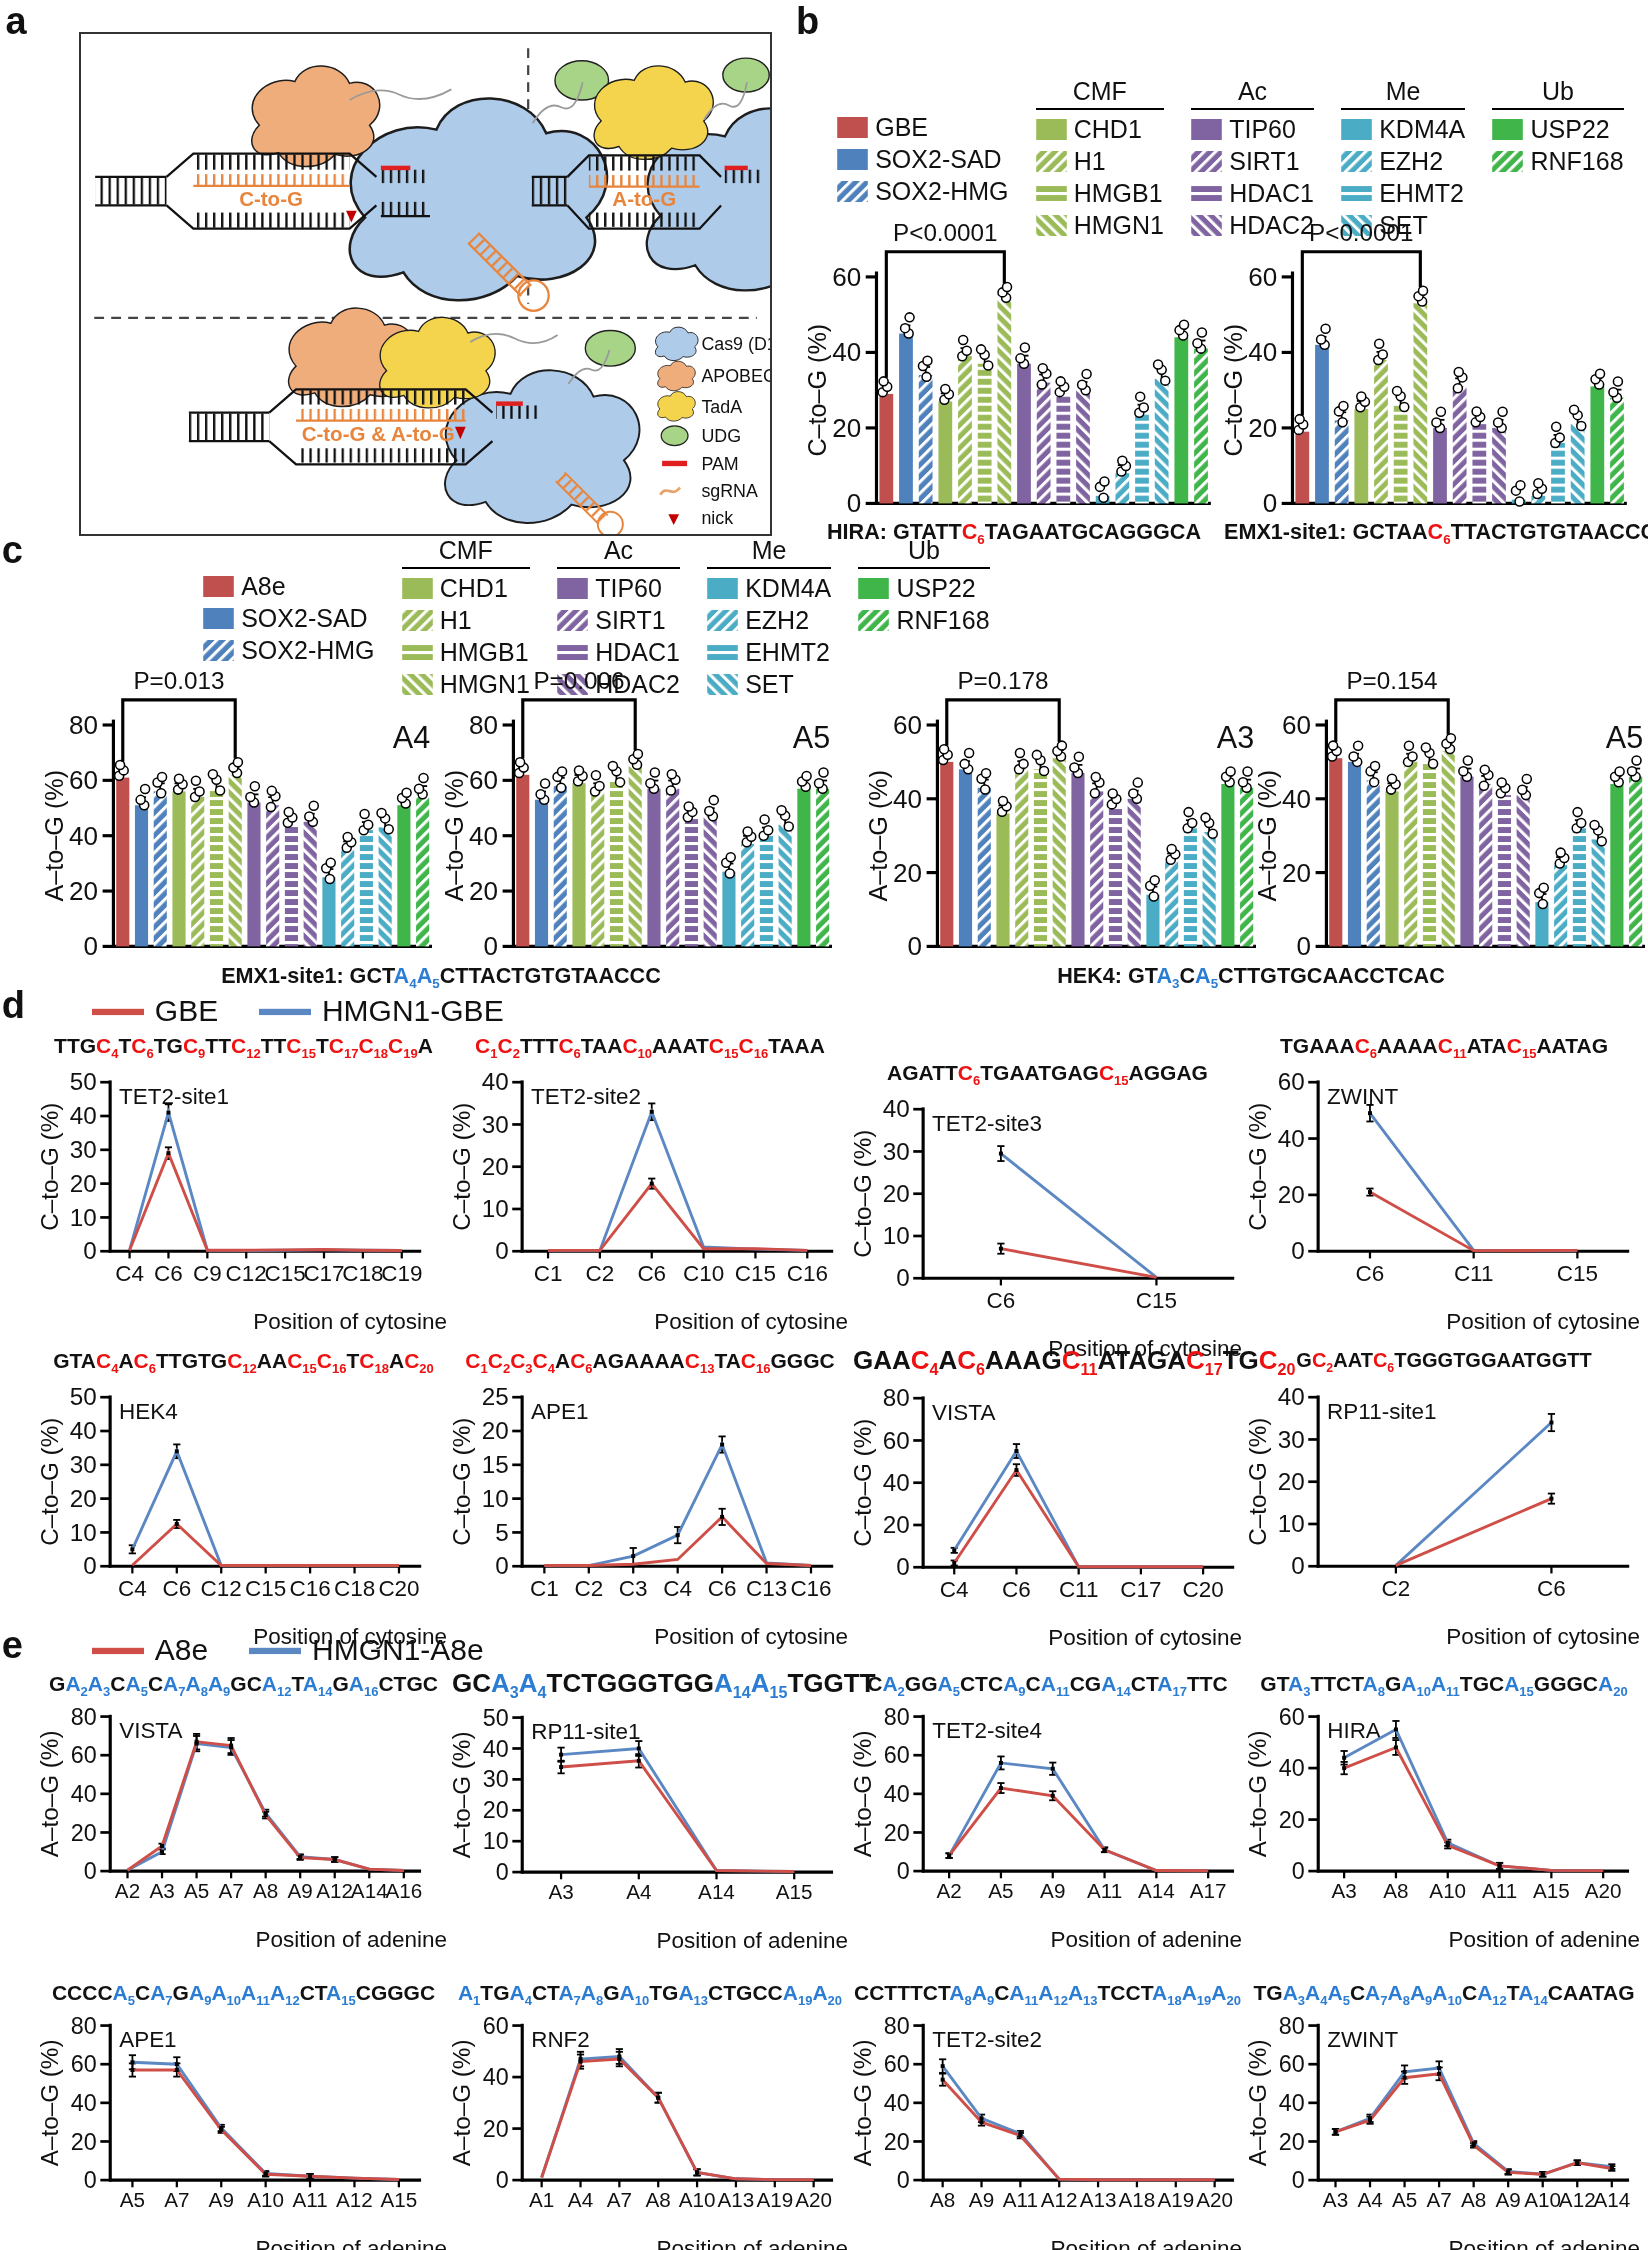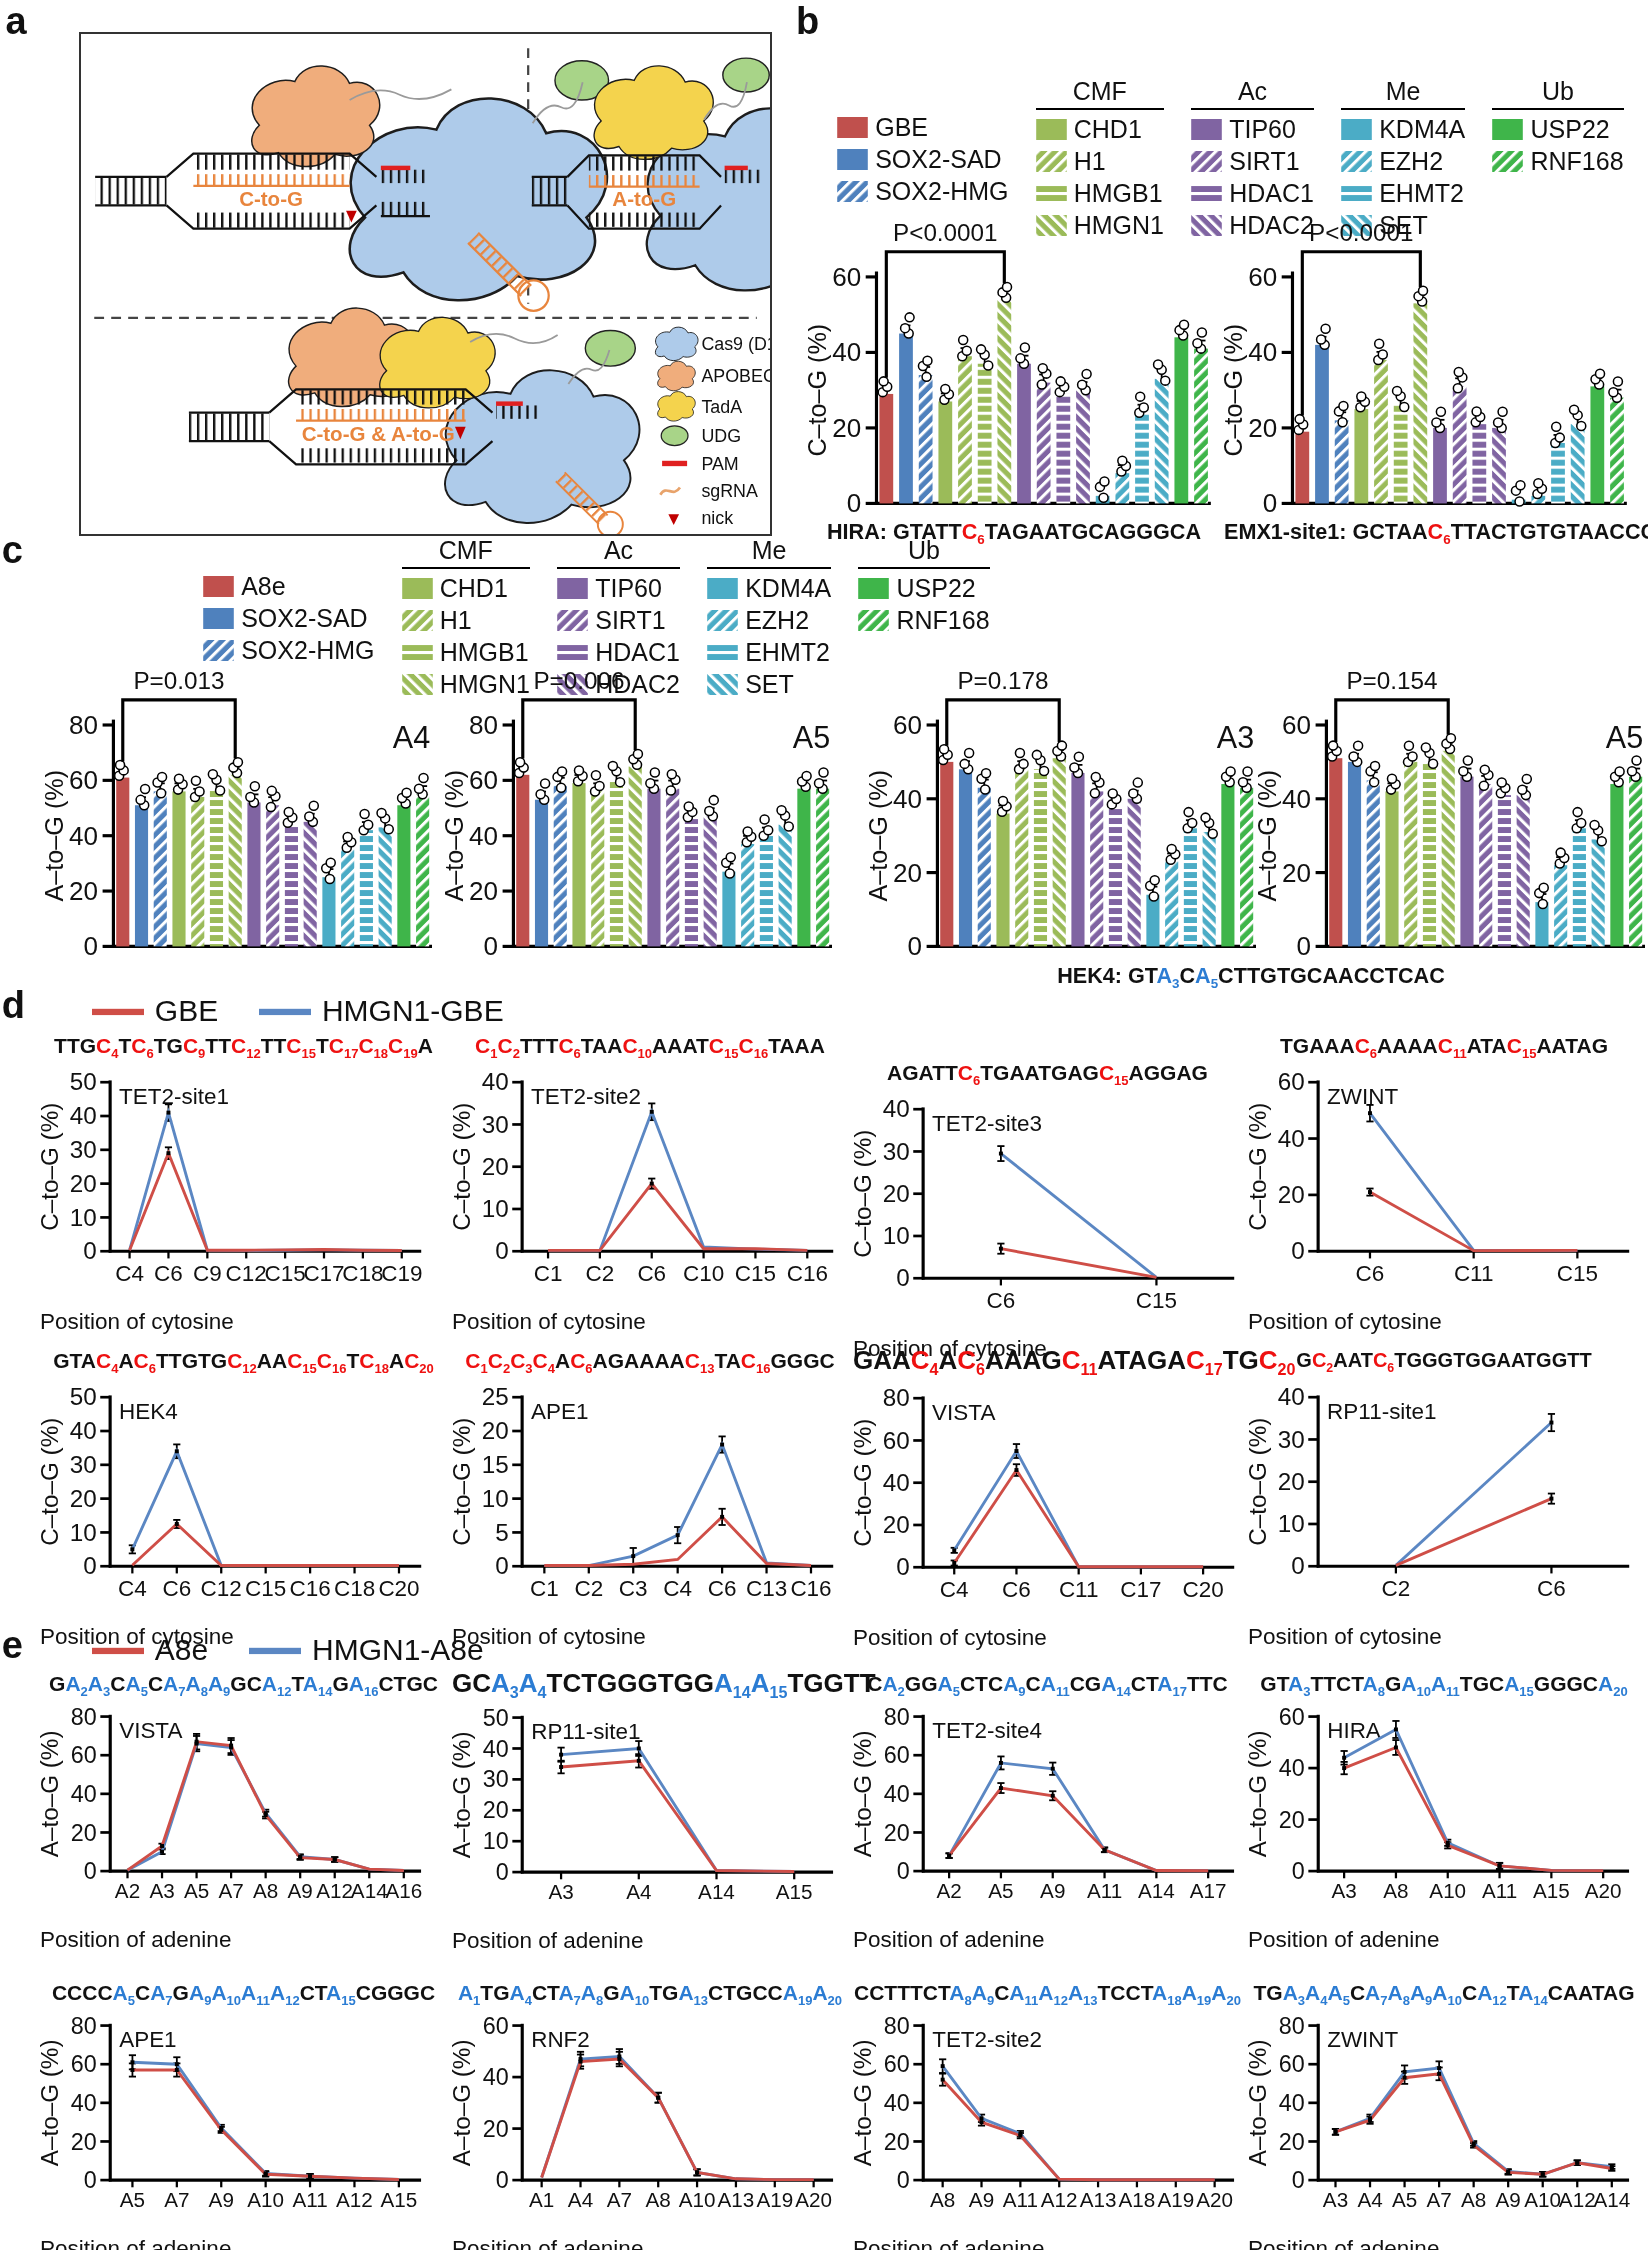--- a/index.html
+++ b/index.html
@@ -4,21 +4,21 @@
 <style>
   html,body{margin:0;padding:0;background:#fff;}
   #fig{position:relative;width:1649px;height:2250px;background:#fff;overflow:hidden;
        font-family:"Liberation Sans", sans-serif;color:#111;}
   .plabel{position:absolute;font-size:38px;font-weight:bold;line-height:1;}
   .cell{position:absolute;}
   .seq{font-size:21.6px;font-weight:bold;text-align:center;white-space:nowrap;line-height:25px;}
   .seq sub{font-size:0.62em;}
   .sq-red{color:#ee1111;}
   .sq-blue{color:#2b7cd3;}
-  .xlabel{font-size:22.5px;text-align:left;line-height:23.4px;}
+  .xlabel{font-size:22.5px;text-align:right;line-height:23.4px;}
   .pairseq{position:absolute;}
   
   .blegend{position:absolute;display:flex;gap:27px;align-items:flex-start;}
   .lcol{display:flex;flex-direction:column;}
   .lhead{font-size:25px;text-align:center;border-bottom:2.3px solid #000;padding:0 9px 1.8px 9px;margin-bottom:3.6px;}
   .litem{display:flex;align-items:center;gap:7.2px;height:32px;font-size:25px;white-space:nowrap;}
   .linelegend{position:absolute;display:flex;gap:41px;align-items:center;font-size:30px;}
   .linelegend .li{display:flex;align-items:center;gap:10.8px;}
   .sw{display:inline-block;}
   #panelA{position:absolute;left:79px;top:32px;width:693px;height:504px;border:2.3px solid #333;box-sizing:border-box;}
@@ -1145,20 +1145,21 @@
         <rect x="412.3" y="127.39999999999998" width="14.576470588235294" height="188.60000000000002" fill="url(#p-emerald-diag)"></rect>
         <line x1="419.5882352941177" y1="127.39999999999998" x2="419.5882352941177" y2="118.39999999999998" stroke="#000" stroke-width="2"></line>
         <line x1="414.5882352941177" y1="118.39999999999998" x2="424.5882352941177" y2="118.39999999999998" stroke="#000" stroke-width="2"></line>
         <circle cx="419.5882352941177" cy="127.39999999999998" r="5" fill="#fff" stroke="#000" stroke-width="1.7"></circle>
         <circle cx="415.5882352941177" cy="121.39999999999998" r="5" fill="#fff" stroke="#000" stroke-width="1.7"></circle>
         <circle cx="420.5882352941177" cy="109.39999999999998" r="5" fill="#fff" stroke="#000" stroke-width="1.7"></circle>
         <polyline points="86.41176470588235,88.9 86.41176470588235,42 211.35294117647058,42 211.35294117647058,80.70000000000002" fill="none" stroke="#000" stroke-width="3.5"></polyline>
         <text x="148.88235294117646" y="30" font-size="27" text-anchor="middle" fill="#111">P=0.154</text>
         <text x="428" y="96" font-size="34" text-anchor="end" fill="#111">A5</text>
       </svg></div>
+  <div class="pairseq seq" style="left:54px;top:963px;width:774px">EMX1-site1: GCT<span class="sq-blue">A<sub>4</sub></span><span class="sq-blue">A<sub>5</sub></span>CTTACTGTGTAACCC</div>
   <div class="pairseq seq" style="left:864px;top:963px;width:774px">HEK4: GT<span class="sq-blue">A<sub>3</sub></span>C<span class="sq-blue">A<sub>5</sub></span>CTTGTGCAACCTCAC</div>
 
   <div id="legendD" class="linelegend" style="left:92px;top:994px">
       <span class="li">
         <svg class="sw" width="52" height="9" viewBox="0 0 58 10">
           <rect y="2" width="58" height="7" fill="#cf4e47"></rect>
         </svg>
         <span>GBE</span>
       </span>
       <span class="li">

